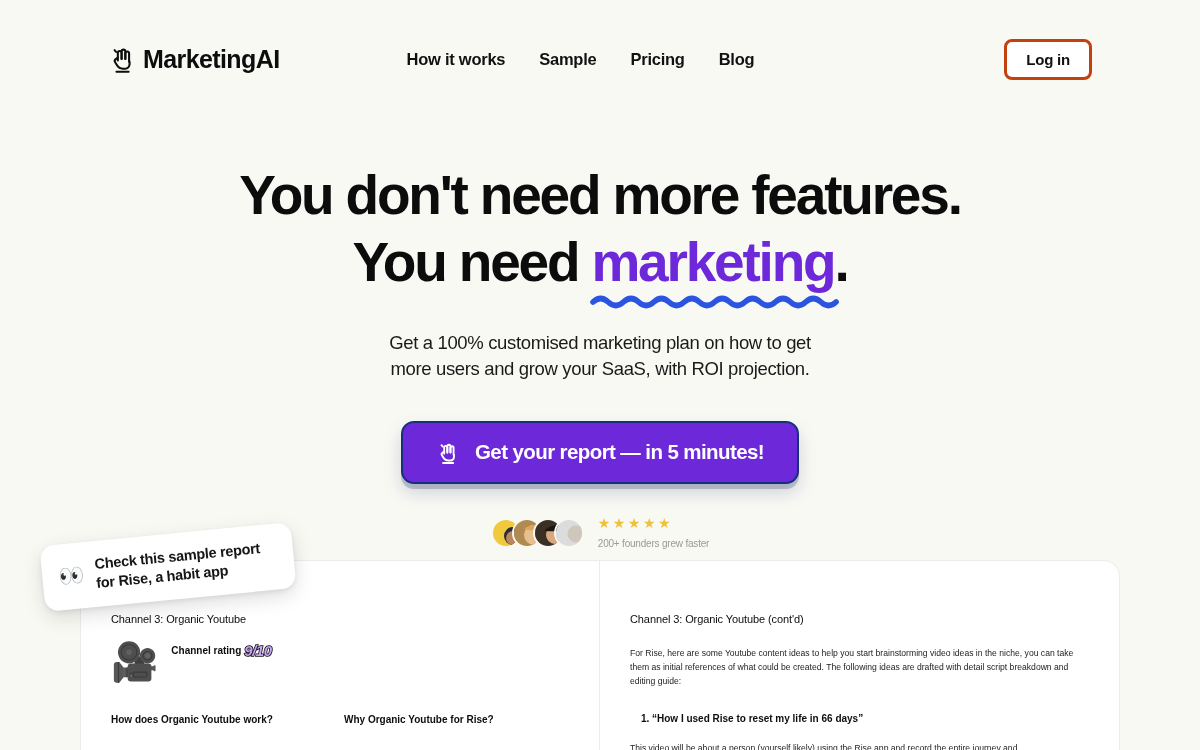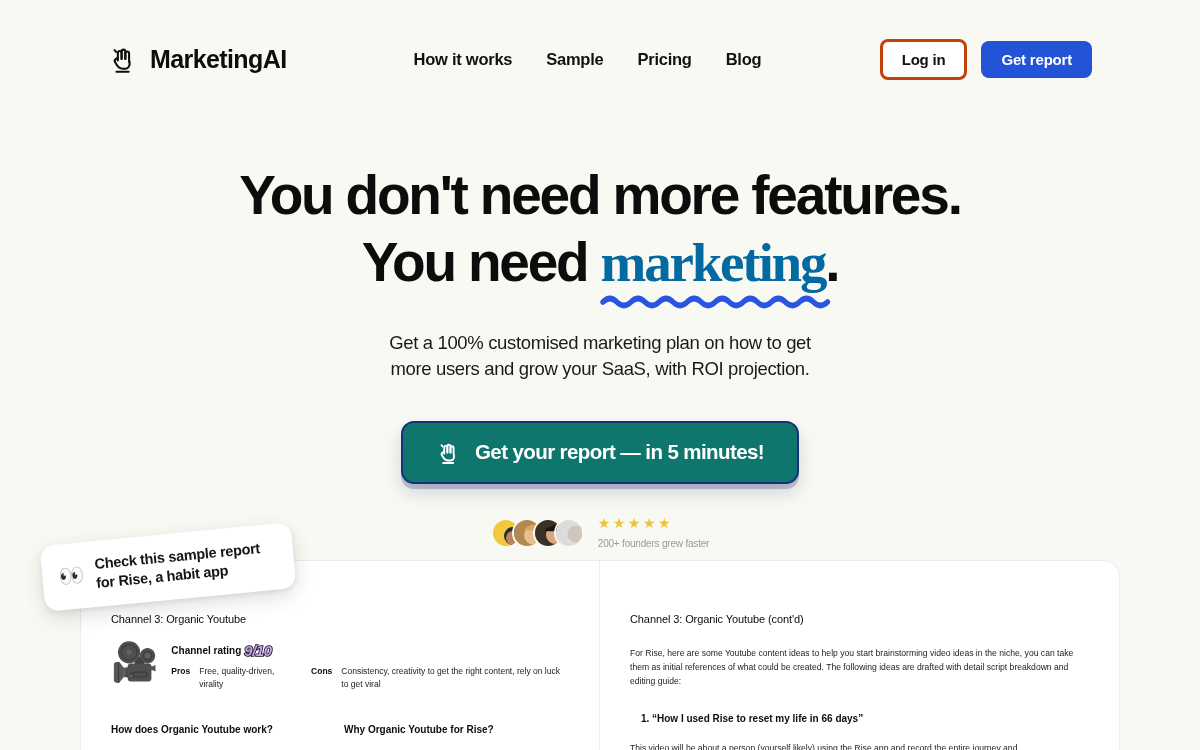--- a/index.html
+++ b/index.html
@@ -23,21 +23,21 @@
     display: flex;
     align-items: center;
     padding: 0 108px;
     position: relative;
     z-index: 20;
   }
 
   .brand {
     display: flex;
     align-items: center;
-    gap: 12px;
+    gap: 5px;
     flex: 0 0 auto;
   }
 
   .brand-logo {
     width: 30px;
     height: 30px;
     display: block;
     flex: 0 0 auto;
   }
 
@@ -116,24 +116,23 @@
     line-height: 1.22;
     color: #0c0c0c;
   }
 
   .headline-line {
     display: block;
     white-space: nowrap;
   }
 
   .hl-accent {
-    color: #0369a1;
+    color: #6d28d9;
     position: relative;
     display: inline-block;
-    font-family: Liberation Serif, serif;
   }
 
   .squiggle {
     position: absolute;
     left: 0;
     bottom: -13px;
     width: 100%;
     height: 16px;
     display: block;
     overflow: visible;
@@ -153,21 +152,21 @@
   .cta-wrap {
     margin-top: 38px;
     display: flex;
     justify-content: center;
   }
 
   .cta {
     display: inline-flex;
     align-items: center;
     gap: 14px;
-    background: #0f766e;
+    background: #6d28d9;
     border: 2.5px solid #17307d;
     border-radius: 13px;
     padding: 17px 33px;
     box-shadow: 0 5px 0 0 rgba(18, 35, 90, 0.22), 0 9px 18px rgba(20, 40, 100, 0.18);
     cursor: pointer;
     font-family: inherit;
   }
 
   .cta-icon { width: 25px; height: 25px; display: block; flex: 0 0 auto; }
 
@@ -384,21 +383,20 @@
 
   <nav class="nav">
     <a class="nav-link" href="#">How it works</a>
     <a class="nav-link" href="#">Sample</a>
     <a class="nav-link" href="#">Pricing</a>
     <a class="nav-link" href="#">Blog</a>
   </nav>
 
   <div class="header-actions">
     <button class="btn-login">Log in</button>
-    <button class="btn-getreport">Get report</button>
   </div>
 </div>
 
 <div class="hero">
 
   <h1 class="headline">
     <span class="headline-line">You don't need more features.</span>
     <span class="headline-line"><span>You need </span><span class="hl-accent"><span>marketing</span><svg class="squiggle" viewBox="0 0 240 16" preserveAspectRatio="none">
             <path d="M2 9 q7.5 -7 15 0 t15 0 t15 0 t15 0 t15 0 t15 0 t15 0 t15 0 t15 0 t15 0 t15 0 t15 0 t15 0 t15 0 t15 0 t15 0" fill="none" stroke="#2b55e0" stroke-width="5.5" stroke-linecap="round"></path>
           </svg></span><span>.</span></span>
@@ -472,26 +470,20 @@
   <div class="report-col left">
     <div class="rep-h">Channel 3: Organic Youtube</div>
 
     <div class="rating-row">
       <div class="cam-emoji">🎥</div>
       <div class="rating-block">
         <div class="rating-line">
           <span class="rating-label">Channel rating</span>
           <span class="rating-badge">9/10</span>
         </div>
-        <div class="pc-row">
-          <span class="pc-key">Pros</span>
-          <span class="pc-val">Free, quality-driven, virality</span>
-          <span class="pc-key pc-cons">Cons</span>
-          <span class="pc-val">Consistency, creativity to get the right content, rely on luck to get viral</span>
-        </div>
       </div>
     </div>
 
     <div class="sub-heads">
       <div><span class="sub-h">How does Organic Youtube work?</span></div>
       <div><span class="sub-h">Why Organic Youtube for Rise?</span></div>
     </div>
   </div>
 
   <div class="report-col right">

